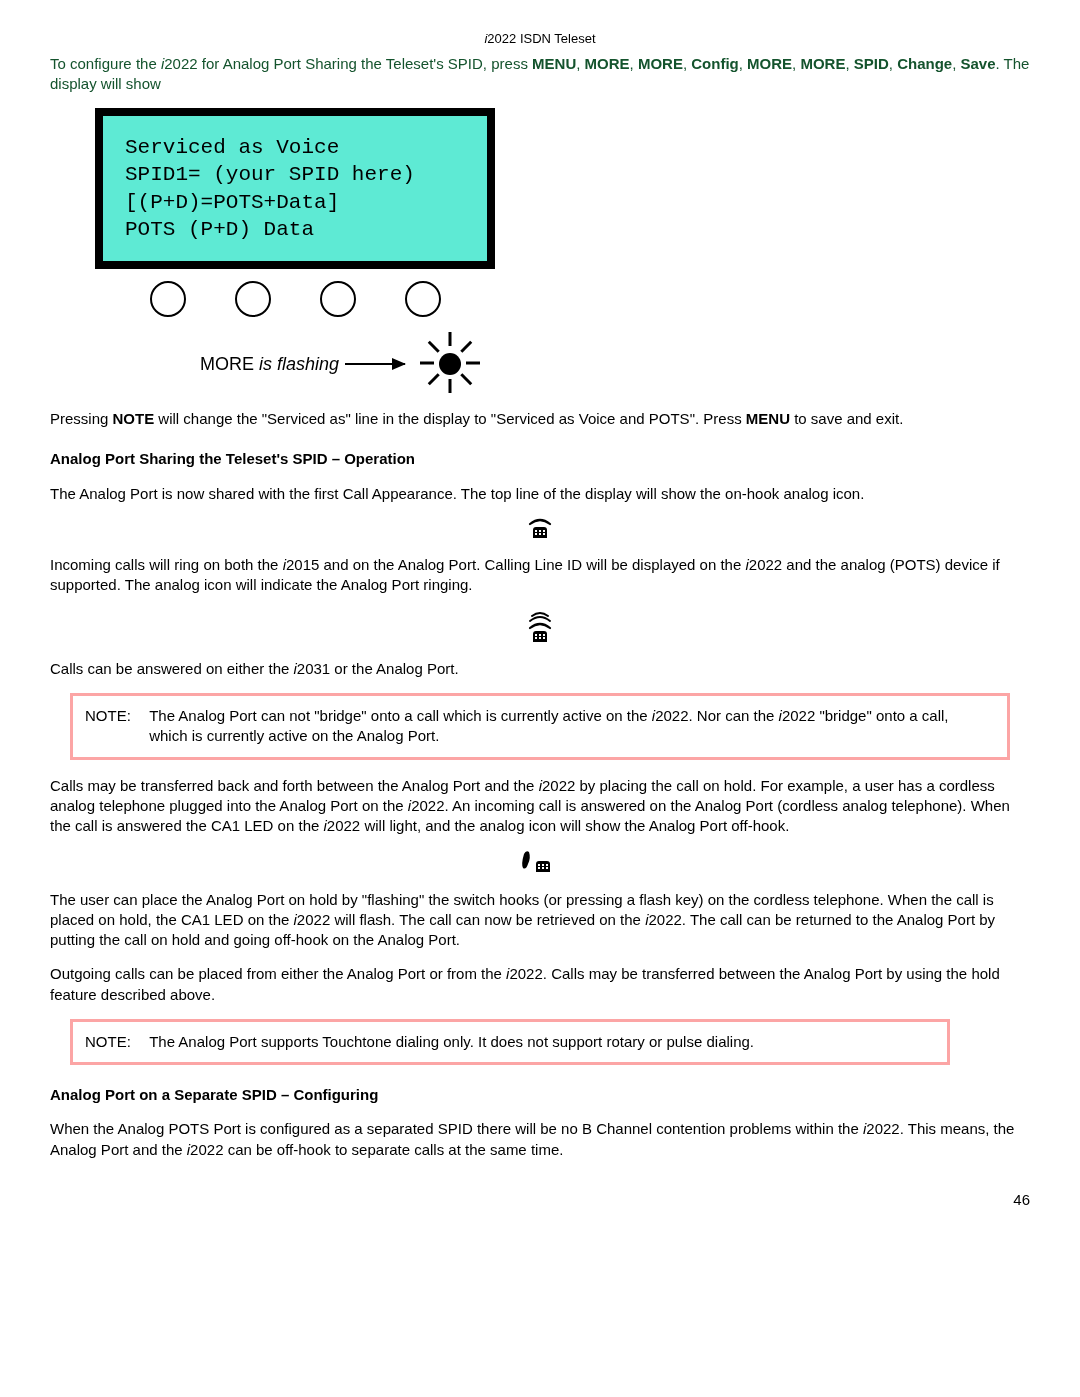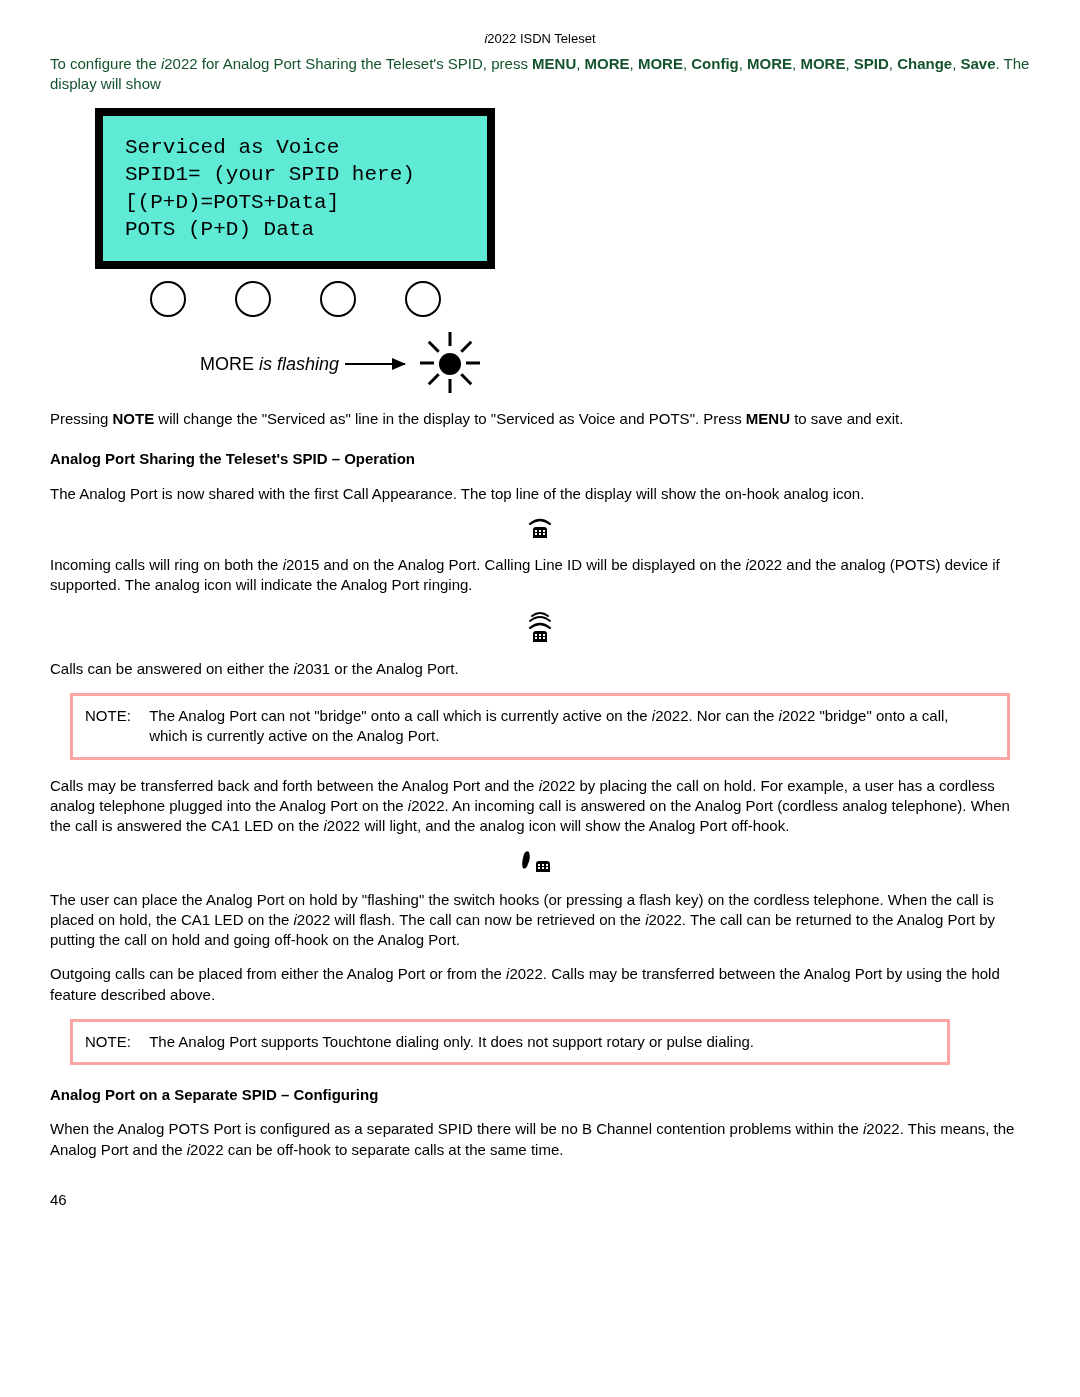--- a/index.html
+++ b/index.html
@@ -109,21 +109,21 @@
     display: inline-block;
   }
   .note-box {
     border: 3px solid #fca5a5;
     padding: 10px 12px;
     margin: 8px 20px 16px 20px;
   }
   .note-box .note-label { display:inline-block; width:60px; vertical-align:top;}
   .note-box .note-text { display:inline-block; width: calc(100% - 70px); vertical-align:top;}
   .footer {
-    text-align: left;
+    text-align: right;
     margin-top: 30px;
     font-size: 15px;
   }
 </style>
 </head>
 <body>
 
 <div class="header">
   <span class="italic-i">i</span><span>2022 ISDN Teleset</span>
 </div>

